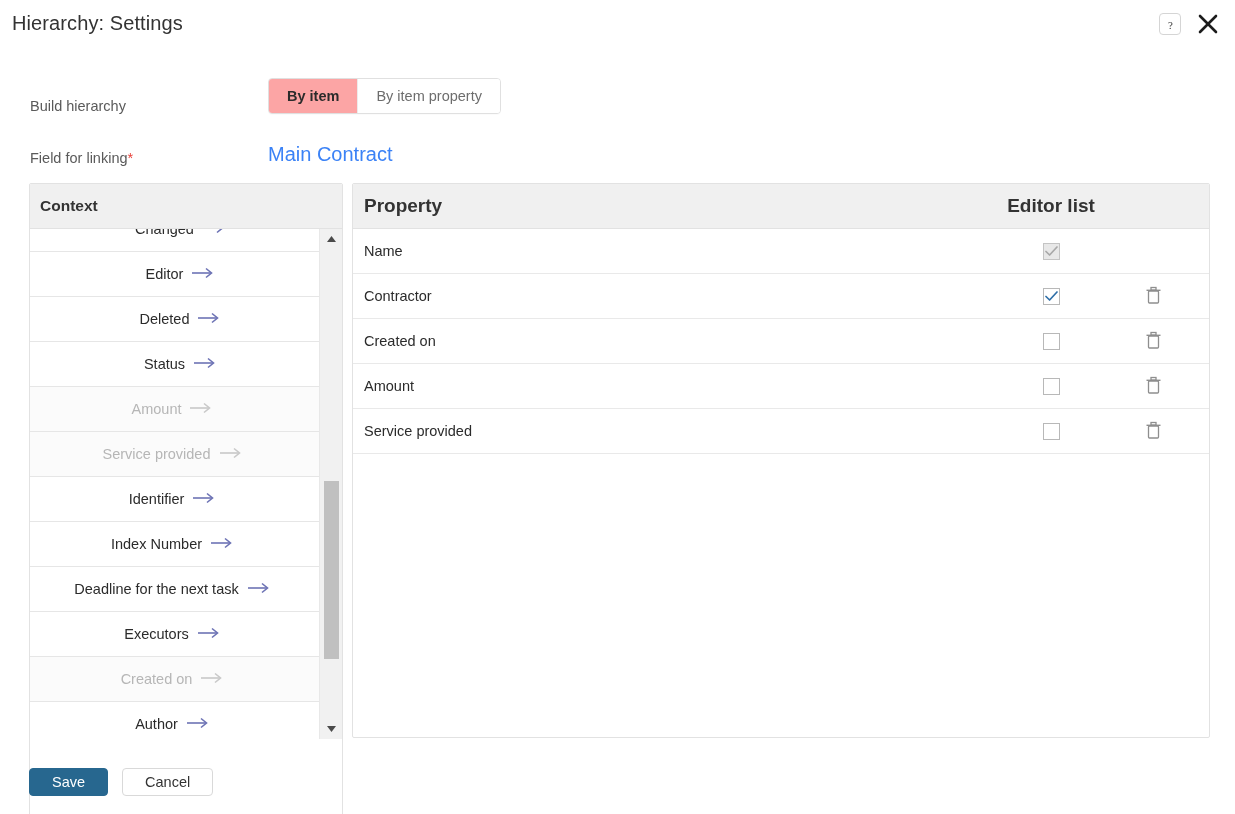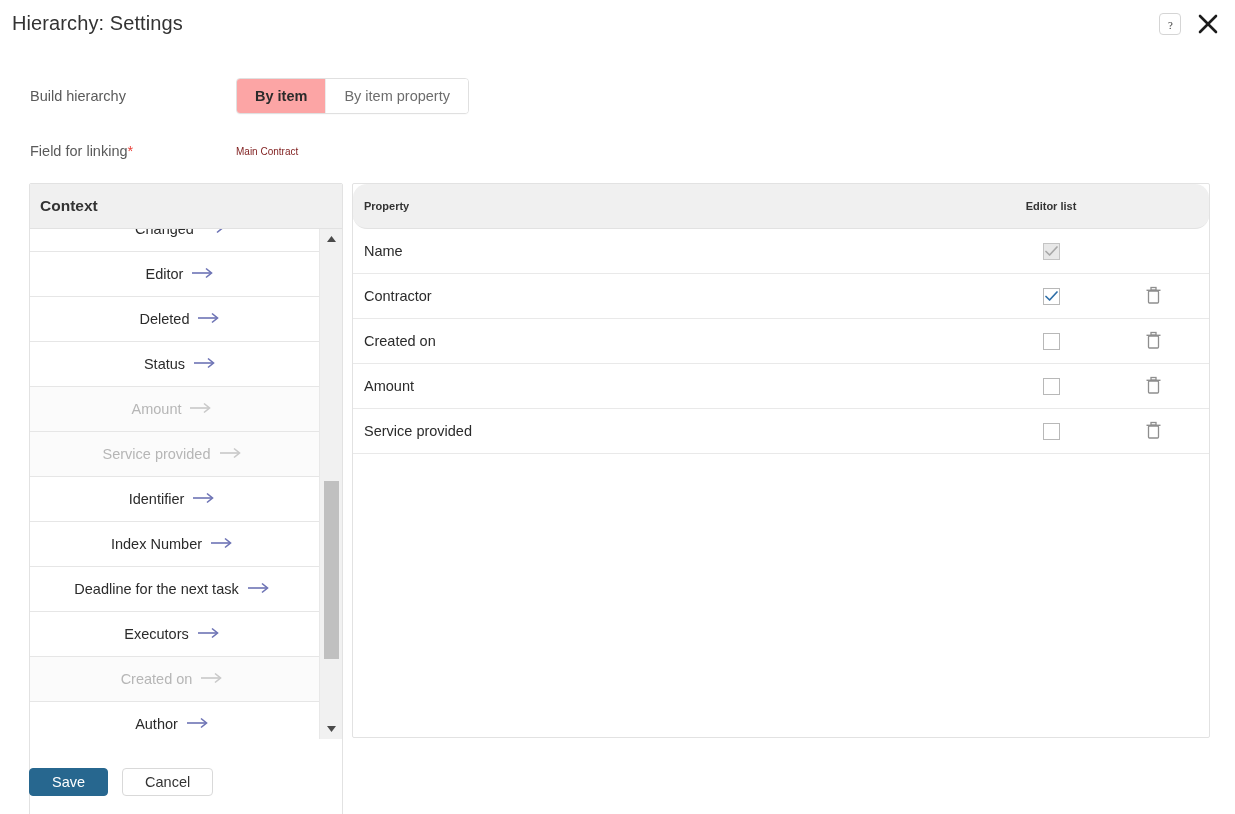--- a/index.html
+++ b/index.html
@@ -42,21 +42,22 @@
   .close-btn {
     width: 26px; height: 26px;
     display: flex; align-items: center; justify-content: center;
     cursor: pointer;
   }
 
   
   .form-row {
     position: absolute;
     display: flex;
-    align-items: center;
+    align-items: flex-end;
+    gap: 32px;
   }
   .form-label {
     width: 236px;
     padding-left: 30px;
     font-size: 14.5px;
     color: #5a5a5a;
     white-space: nowrap;
   }
   .req { color: #e8413a; }
 
@@ -79,22 +80,22 @@
     line-height: 18px;
   }
   .seg-item.active {
     background: #fca5a5;
     color: #2b2b2b;
     font-weight: bold;
   }
   .seg-item + .seg-item { border-left: 1px solid #ececec; }
 
   .link {
-    color: #7f1d1d;
-    font-size: 10px;
+    color: #3b82f6;
+    font-size: 20px;
     cursor: pointer;
     white-space: nowrap;
   }
 
   
   .panel {
     position: absolute;
     border: 1px solid #e2e2e2;
     background: #ffffff;
     border-radius: 2px;
@@ -176,24 +177,23 @@
     cursor: pointer;
   }
 
   
   .prop-head {
     display: flex;
     align-items: center;
     height: 45px;
     background: #f0f0f0;
     border-bottom: 1px solid #e2e2e2;
-    font-size: 11px;
+    font-size: 19px;
     color: #333333;
     font-weight: bold;
-    border-radius: 14px;
   }
   .col-prop { flex: 1 1 auto; padding-left: 11px; }
   .col-short { width: 180px; text-align: center; }
   .col-del { width: 68px; }
 
   .prop-row {
     display: flex;
     align-items: center;
     height: 45px;
     border-bottom: 1px solid #e9e9e9;

